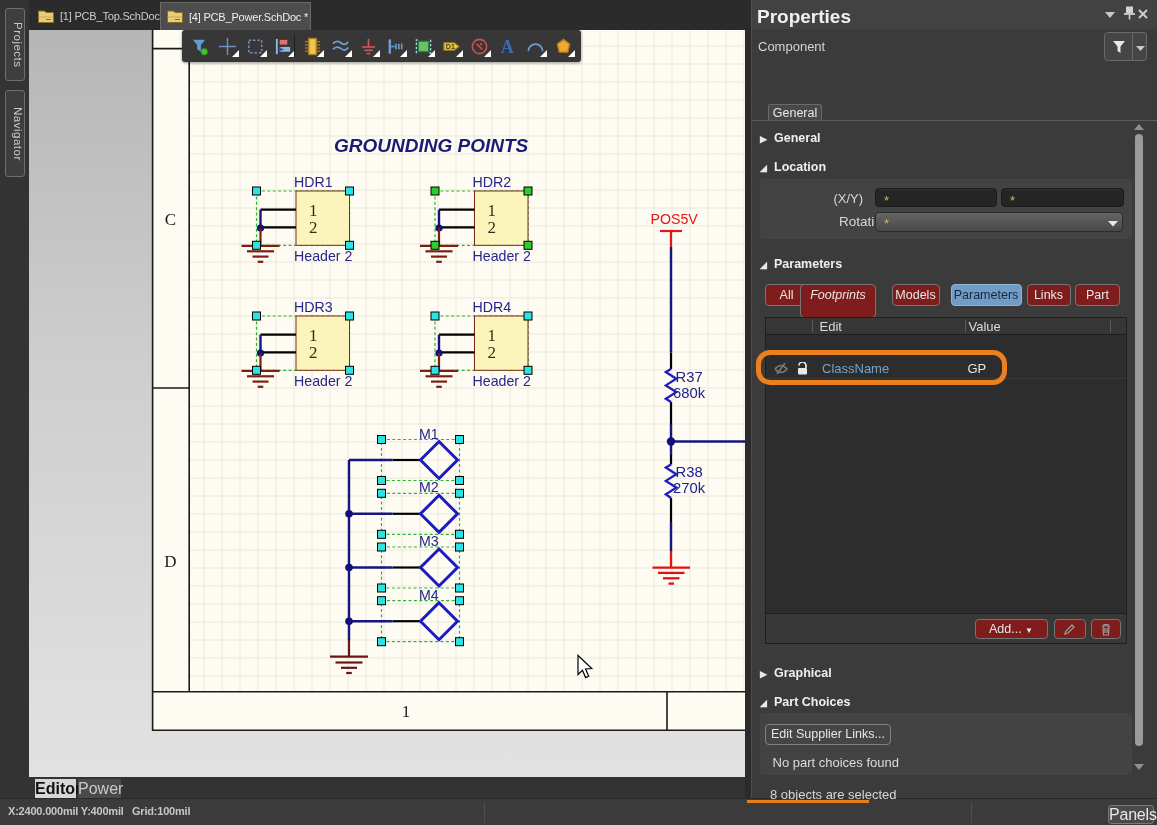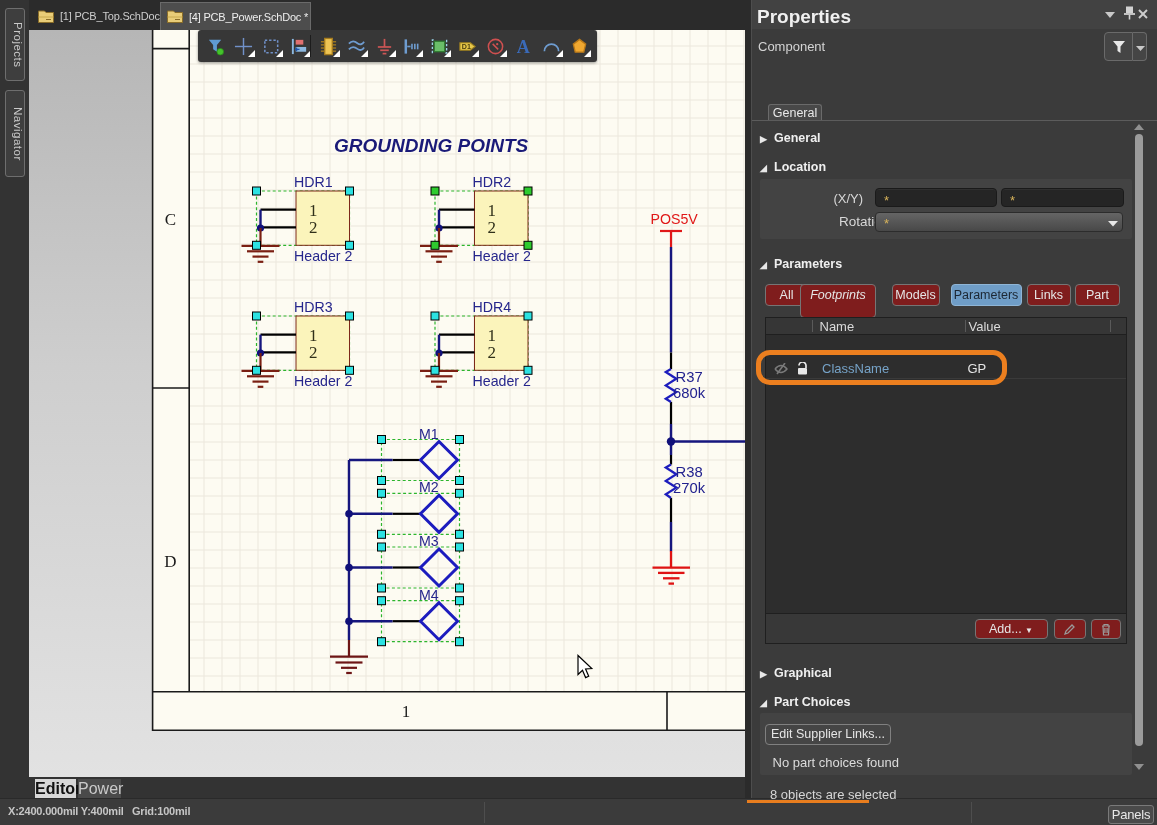--- a/index.html
+++ b/index.html
@@ -15,21 +15,21 @@
 #tabbar { left:29px; top:0; width:716px; height:30px; background:#2b2b2b; }
 .doctab { position:absolute; top:2px; height:28px; display:flex; align-items:center;
   font-size:11px; letter-spacing:-0.2px; color:#cccccc; padding:0 2px 0 6px; white-space:nowrap; }
 .doctab.active { background:#4d4d4d; color:#eeeeee; border:1px solid #6a6a6a; border-bottom:none; }
 .folder { flex:none; margin-right:6px; }
 
 #canvas { left:29px; top:30px; width:716px; height:747px; overflow:hidden;
   background:linear-gradient(#b6b6b6, #cecece 45%, #e2e2e2); }
 #sheetsvg { position:absolute; left:0; top:0; }
 
-#toolbar { position:absolute; left:169px; top:0px; width:399px; height:32px;
+#toolbar { position:absolute; left:153px; top:0px; width:399px; height:32px;
   background:#373737; border-radius:3px; box-shadow:0 1px 3px rgba(0,0,0,0.4); }
 .tbi { position:absolute; top:3px; width:28px; height:26px; display:flex; align-items:center; justify-content:center; }
 .tbi svg { display:block; }
 .tbi .dd { position:absolute; right:2px; bottom:2px; width:0; height:0;
   border-left:7px solid transparent; border-bottom:7px solid #ffffff; }
 
 #edstrip { left:29px; top:777px; width:716px; height:21px; background:#333333; }
 .edtab { position:absolute; top:2px; height:30px; line-height:19px; font-size:16px;
   padding:0 9px; }
 
@@ -345,21 +345,21 @@
   <div class="edtab" style="left:6px; width:41px; text-align:center; padding:0; background:#d7d7d7; color:#111; font-weight:bold;">Editor</div>
   <div class="edtab" style="left:49px; width:43px; text-align:center; padding:0; background:#4a4a4a; color:#c9c9c9;">Power</div>
 </div>
 
 <div class="abs" id="statusbar">
   <span class="abs" style="left:8px; top:6px;">X:2400.000mil Y:400mil</span>
   <span class="abs" style="left:132px; top:6px;">Grid:100mil</span>
   <span class="abs" style="left:484px; top:3px; width:1px; height:21px; background:#4e4e4e;"></span>
   <span class="abs" style="left:971px; top:3px; width:1px; height:21px; background:#4e4e4e;"></span>
   <span class="abs" style="left:1108px; top:6px; width:46px; height:19px; background:#4a4a4a;
-    border:1px solid #7a7a7a; border-radius:3px; color:#e8e8e8; font-size:13px; font-weight:normal;
+    border:1px solid #7a7a7a; border-radius:3px; color:#e8e8e8; font-size:16px; font-weight:normal;
     text-align:center; line-height:17px;">Panels</span>
 </div>
 
 <div class="abs" style="left:745px; top:0; width:6px; height:798px; background:#2b2b2b;"></div>
 <div class="abs" id="panel">
 
   <div class="abs" style="left:0; top:0; width:406px; height:29px; background:#424242;">
     <span class="abs" style="left:5px; top:6px; font-weight:bold; font-size:19px; color:#f0f0f0;">Properties</span>
     <svg class="abs" style="left:352px; top:10px;" width="12" height="9" viewBox="0 0 12 9">
         <path d="M1,2 h10 l-5,6 z" fill="#c8c8c8"></path>
@@ -417,21 +417,21 @@
   <div class="pbtn" style="left:139.5px; top:283.5px; width:48px; height:22px; line-height:20px;">Models</div>
   <div class="pbtn" style="left:198.5px; top:283.5px; width:71px; height:22px; line-height:20px; background:#6f9dc7; border-color:#8fb5d6; color:#1c2733;">Parameters</div>
   <div class="pbtn" style="left:274.5px; top:283.5px; width:44px; height:22px; line-height:20px;">Links</div>
   <div class="pbtn" style="left:323px; top:283.5px; width:45px; height:22px; line-height:20px;">Part</div>
 
   <div class="abs" style="left:12.5px; top:316.5px; width:362px; height:327px; background:#2d2d2d; border:1px solid #1f1f1f;">
     <div class="abs" style="left:0; top:0; width:360px; height:17.5px; background:#363636; border-bottom:1px solid #1f1f1f;">
       <span class="abs" style="left:46px; top:2.5px; width:1px; height:12px; background:#5a5a5a;"></span>
       <span class="abs" style="left:199px; top:2.5px; width:1px; height:12px; background:#5a5a5a;"></span>
       <span class="abs" style="left:344.5px; top:2.5px; width:1px; height:12px; background:#5a5a5a;"></span>
-      <span class="abs" style="left:54px; top:1px; color:#dadada;">Name</span>
+      <span class="abs" style="left:54px; top:1px; color:#dadada;">Edit</span>
       <span class="abs" style="left:203px; top:1px; color:#dadada;">Value</span>
     </div>
     <div class="abs" style="left:0; top:40px; width:360px; height:21px; border-bottom:1px solid #3a3a3a;">
       <svg class="abs" style="left:8px; top:5px;" width="14" height="12" viewBox="0 0 14 12">
           <path d="M1,6 q6,-7 12,0 q-6,7 -12,0" fill="none" stroke="#7a7a7a" stroke-width="1.4"></path>
           <line x1="11" y1="0" x2="3" y2="11" stroke="#7a7a7a" stroke-width="1.6"></line>
         </svg>
       <svg class="abs" style="left:31px; top:4px;" width="11" height="13" viewBox="0 0 11 13">
           <path d="M9,6 v-2.5 a3.5,3.5 0 0 0 -7,0" fill="none" stroke="#e8e8e8" stroke-width="1.7"></path>
           <rect x="1" y="6" width="9" height="6.5" rx="1" fill="#e8e8e8"></rect>

